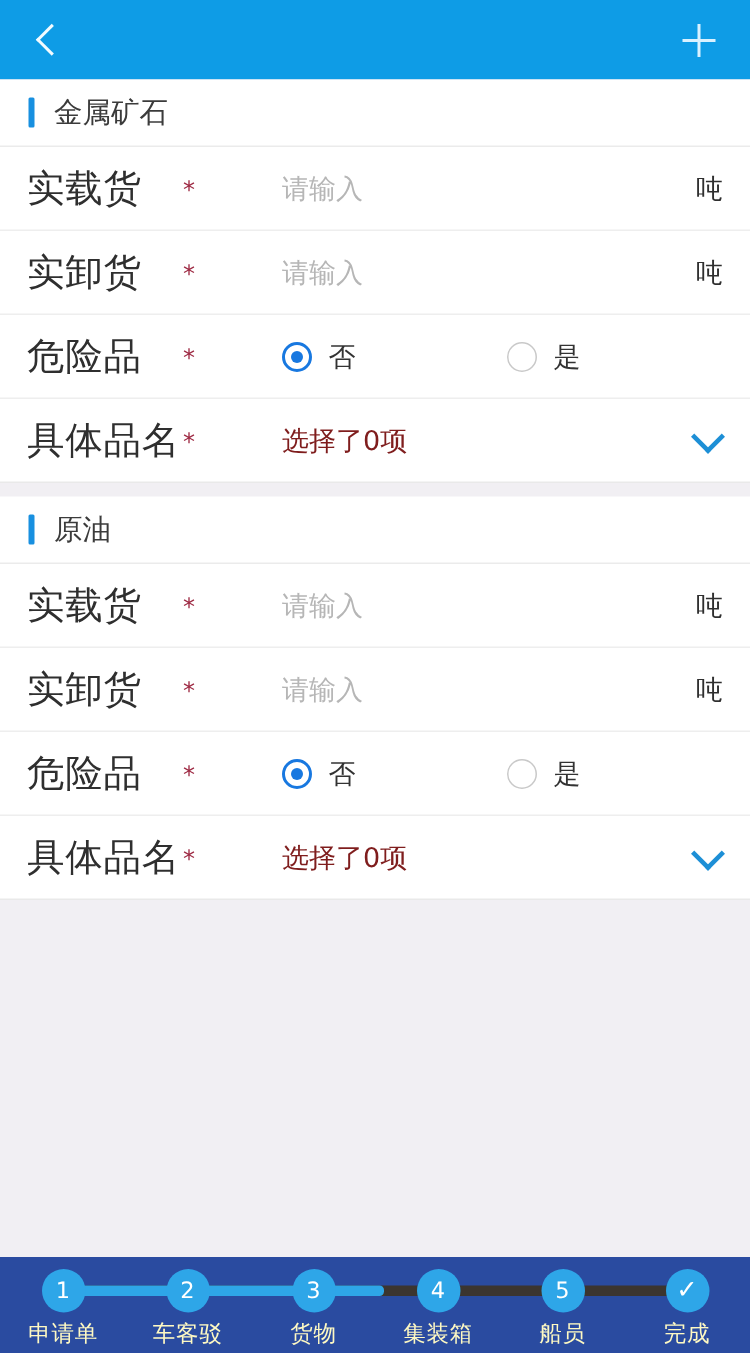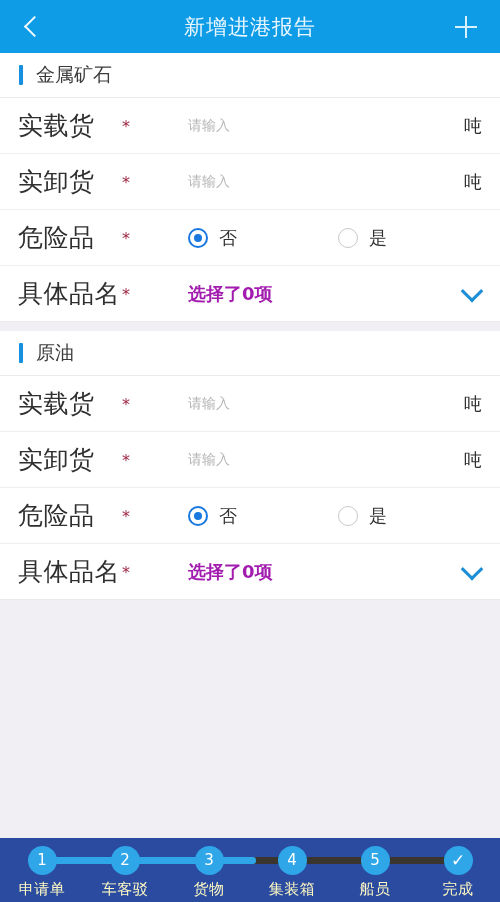--- a/index.html
+++ b/index.html
@@ -118,27 +118,26 @@
     flex: 0 0 auto;
     line-height: 1;
     padding-top: 3px;
   }
   .row-field {
     flex: 1 1 auto;
     display: flex;
     align-items: center;
   }
   .placeholder {
-    font-size: 14px;
+    font-size: 18px;
     color: #b6b6b6;
   }
   .value-text {
     font-size: 18px;
-    color: #a21caf;
-    font-weight: bold;
+    color: #7f1d1d;
   }
   .unit {
     position: absolute;
     right: 18px;
     font-size: 18px;
     color: #2f2f2f;
   }
 
   
   .radio-group { display: flex; align-items: center; }
@@ -243,21 +242,20 @@
     letter-spacing: 0.5px;
   }
 </style>
 </head>
 <body>
 
 <div class="appbar">
   <div class="appbar-back">
     <div class="chev-back"></div>
   </div>
-  <div class="appbar-title">新增进港报告</div>
   <div class="appbar-add">
     <div class="plus-ico"></div>
   </div>
 </div>
 
 <div class="content">
   <div id="sections-host">
       <div class="section">
         <div class="section-head">
           <span class="section-bar"></span>

